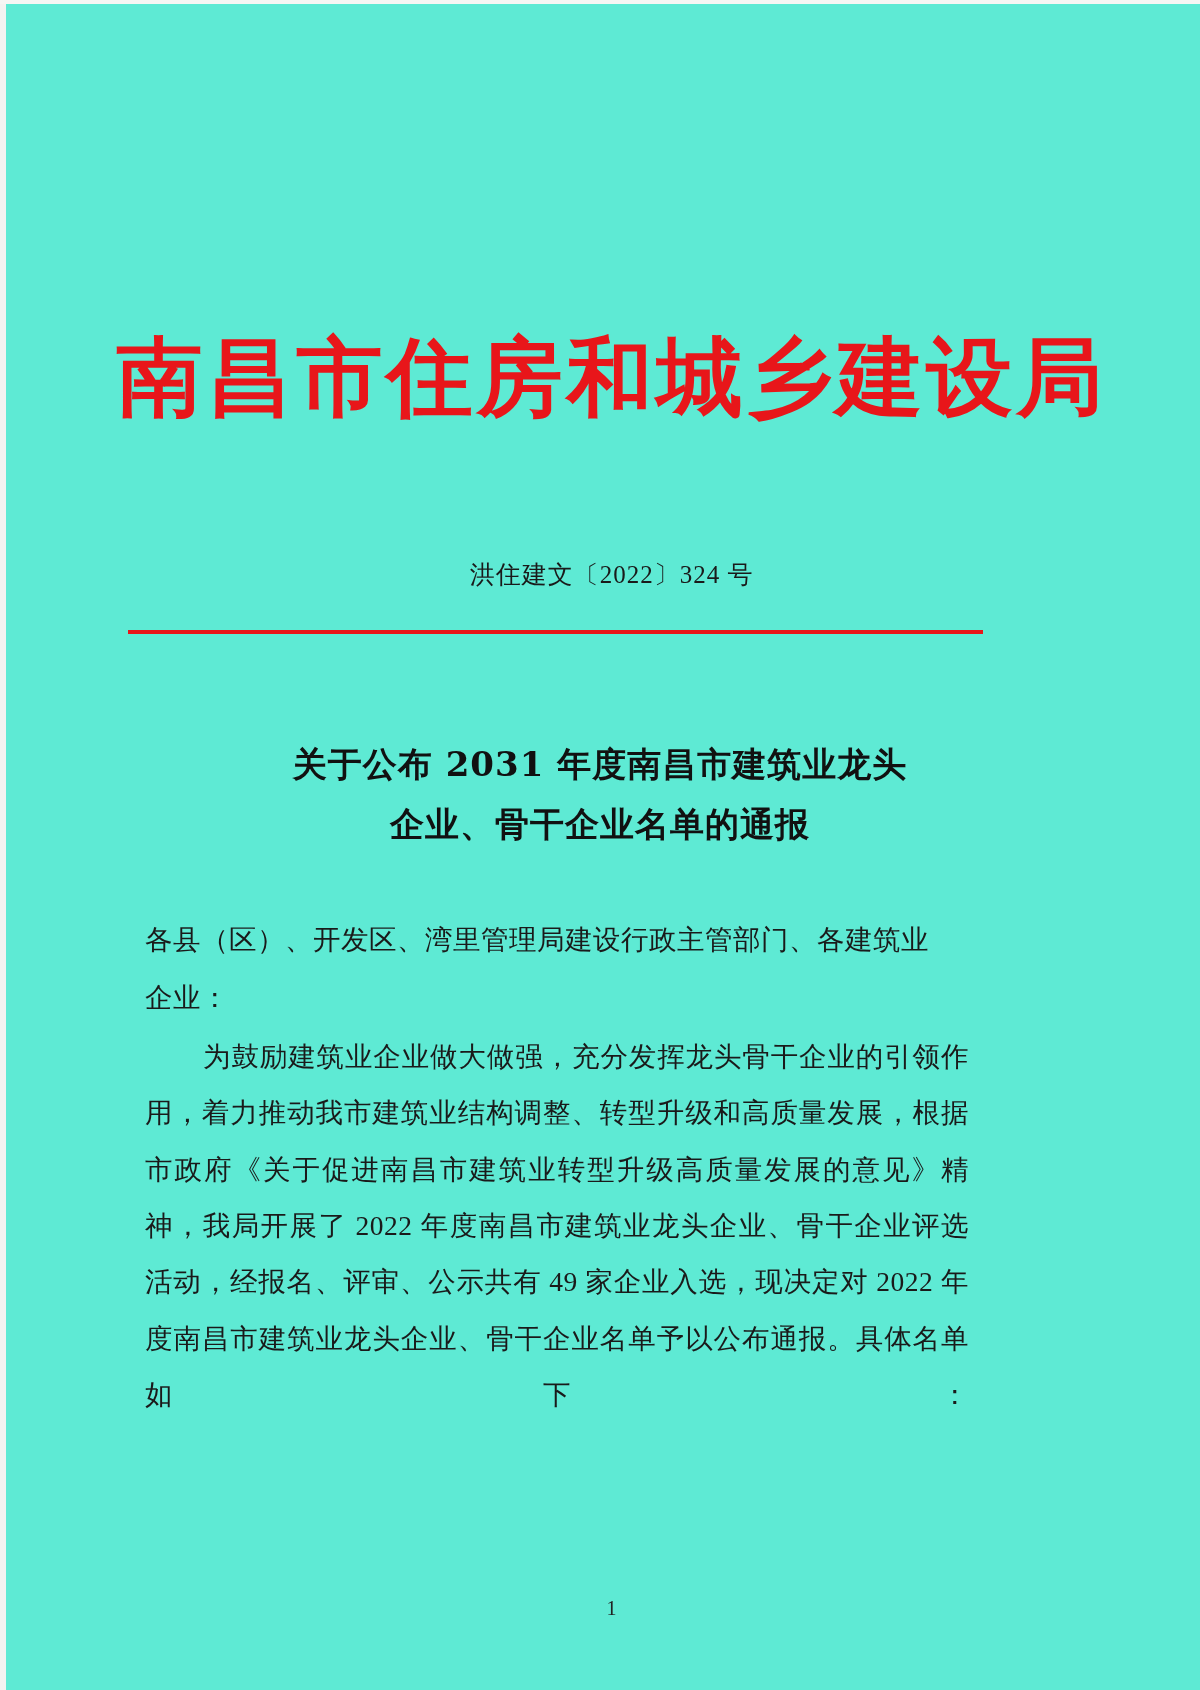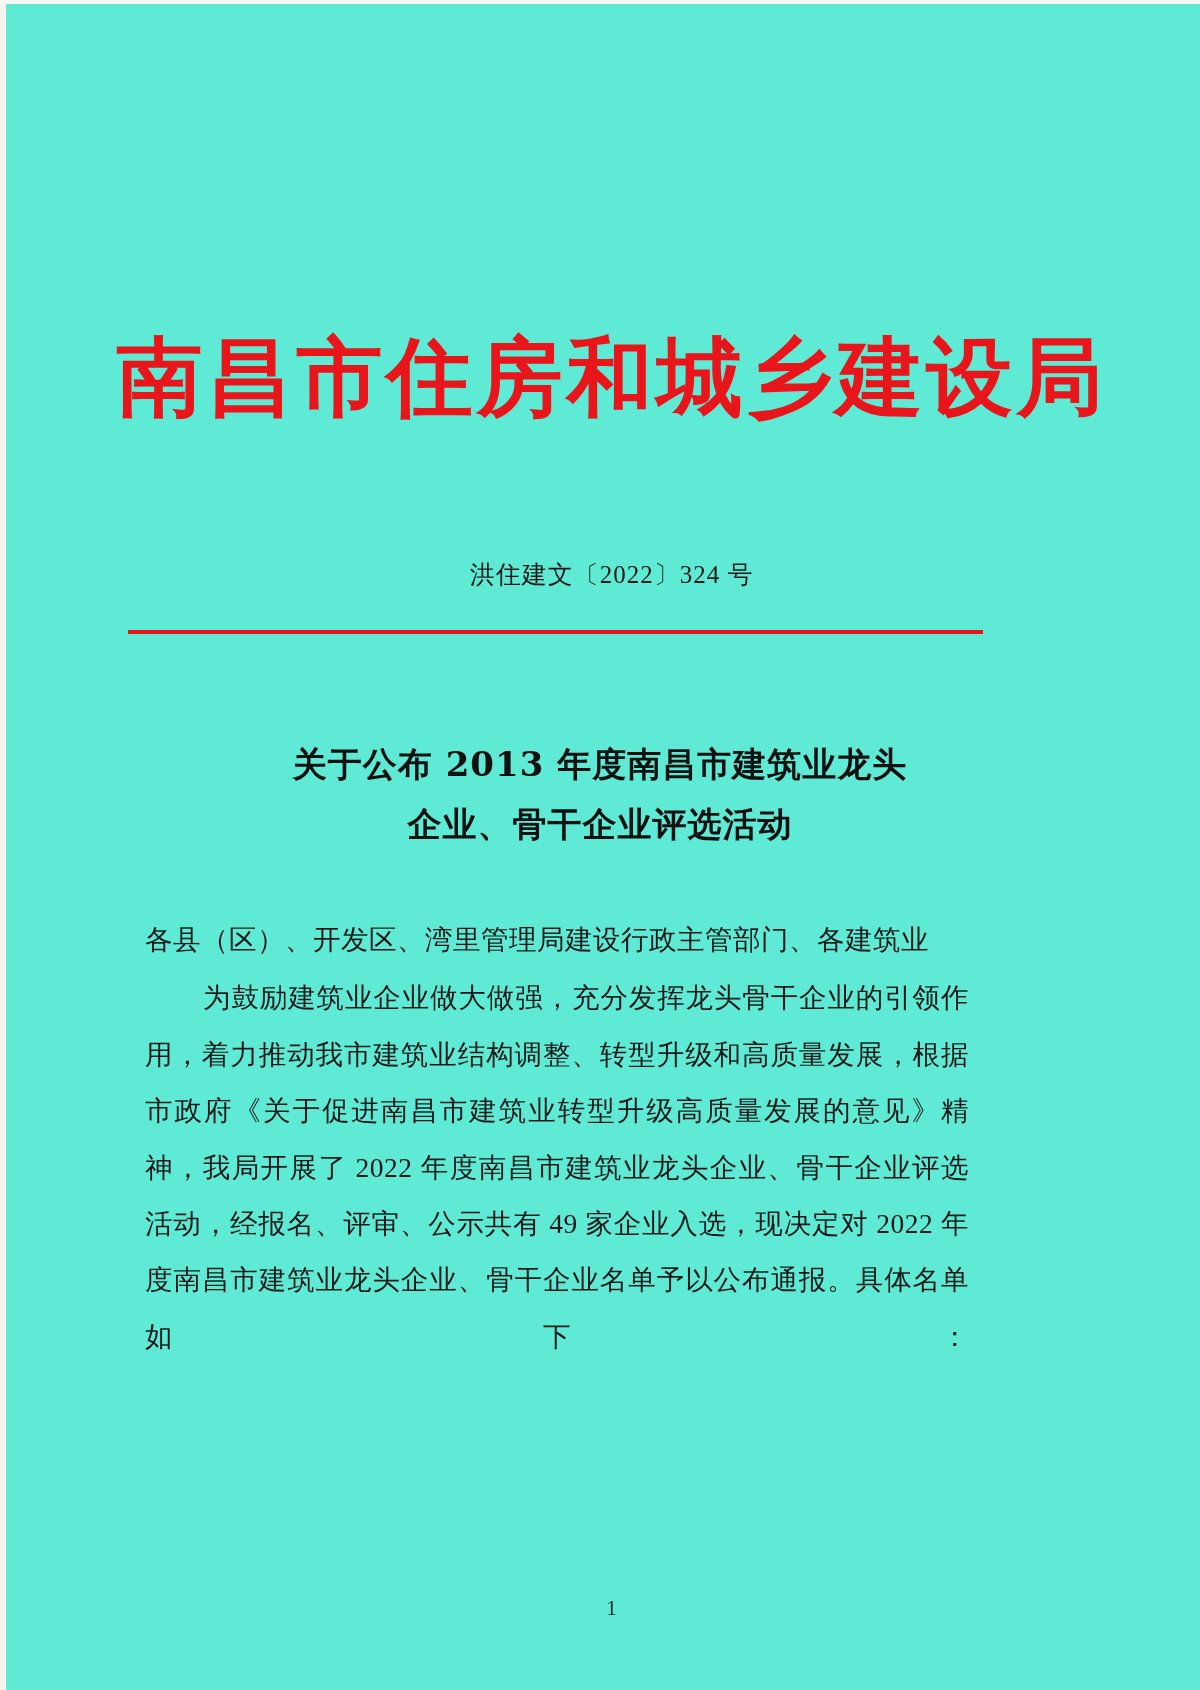--- a/index.html
+++ b/index.html
@@ -136,24 +136,25 @@
 
   <div class="doc-header">
     <div class="org-title">南昌市住房和城乡建设局</div>
   </div>
 
   <div class="doc-number">洪住建文〔2022〕324 号</div>
 
   <div class="red-rule"></div>
 
   <div class="doc-title">
-    <div>关于公布 2013 年度南昌市建筑业龙头</div>
-    <div>企业、骨干企业评选活动</div>
+    <div>关于公布 2031 年度南昌市建筑业龙头</div>
+    <div>企业、骨干企业名单的通报</div>
   </div>
 
   <div class="body-block">
     <p class="para">各县（区）、开发区、湾里管理局建设行政主管部门、各建筑业</p>
+    <p class="para">企业：</p>
     <p class="para indent spread">为鼓励建筑业企业做大做强，充分发挥龙头骨干企业的引领作用，着力推动我市建筑业结构调整、转型升级和高质量发展，根据市政府《关于促进南昌市建筑业转型升级高质量发展的意见》精神，我局开展了 2022 年度南昌市建筑业龙头企业、骨干企业评选活动，经报名、评审、公示共有 49 家企业入选，现决定对 2022 年度南昌市建筑业龙头企业、骨干企业名单予以公布通报。具体名单如下：</p>
   </div>
 
   <div class="page-number">1</div>
 
 </div>
 
 </body></html>

